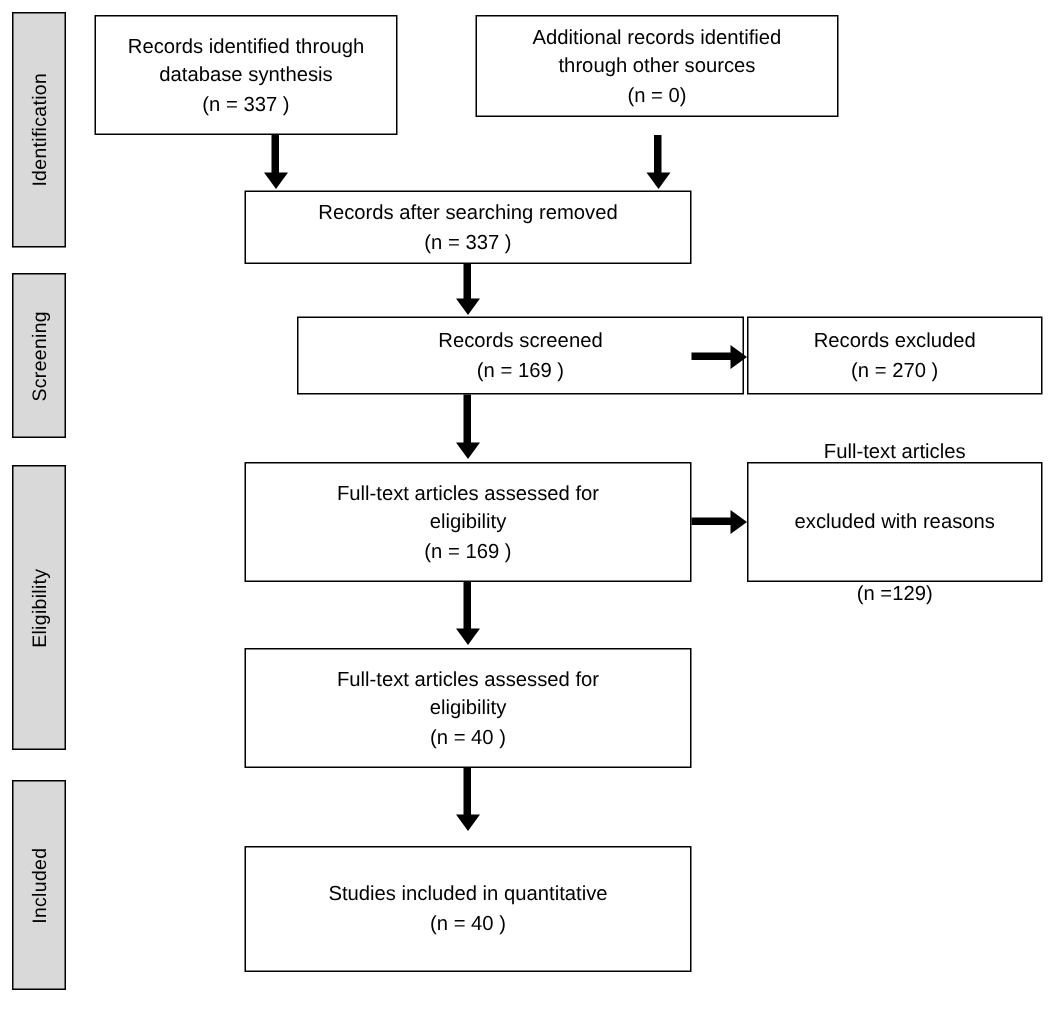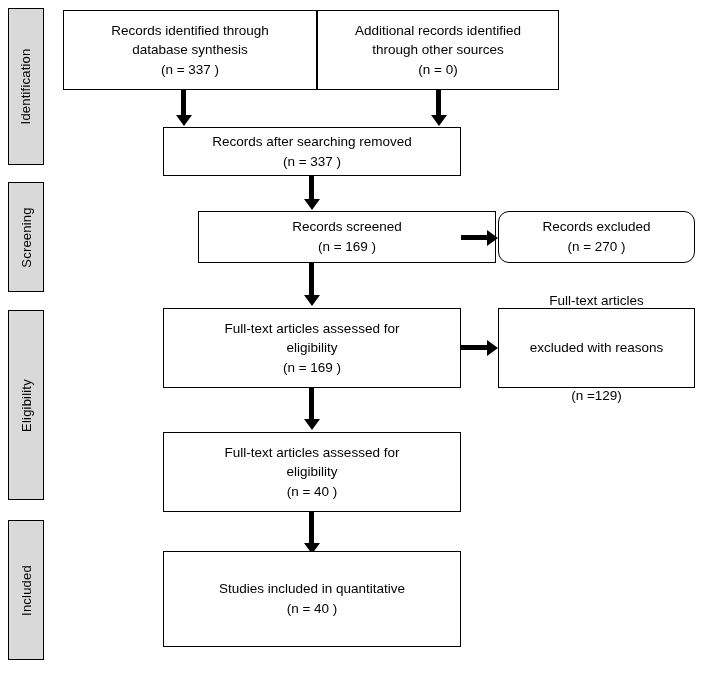--- a/index.html
+++ b/index.html
@@ -106,48 +106,48 @@
   </div>
 
   <div class="phase" style="left:8px; top:310px; width:36px; height:190px;">
     <span>Eligibility</span>
   </div>
 
   <div class="phase" style="left:8px; top:520px; width:36px; height:140px;">
     <span>Included</span>
   </div>
 
-  <div class="box" style="left:63px; top:10px; width:254px; height:80px;">
+  <div class="box" style="left:63px; top:10px; width:202px; height:80px;">
     <span class="line">Records identified through</span>
     <span class="line">database synthesis</span>
     <span class="line">(n = 337 )</span>
   </div>
 
-  <div class="box" style="left:317px; top:10px; width:242px; height:80px;">
+  <div class="box" style="left:317px; top:10px; width:242px; height:68px;">
     <span class="line">Additional records identified</span>
     <span class="line">through other sources</span>
     <span class="line">(n = 0)</span>
   </div>
 
   <div class="arrow-v" style="left:181px; top:90px; height:26px;"></div>
   <div class="arrow-v" style="left:436px; top:90px; height:26px;"></div>
 
   <div class="box" style="left:163px; top:127px; width:298px; height:49px;">
     <span class="line">Records after searching removed</span>
     <span class="line">(n = 337 )</span>
   </div>
 
   <div class="arrow-v" style="left:309px; top:176px; height:24px;"></div>
 
   <div class="box" style="left:163px; top:211px; width:298px; height:52px;margin-left:35px;">
     <span class="line">Records screened</span>
     <span class="line">(n = 169  )</span>
   </div>
 
-  <div class="box" style="left:498px; top:211px; width:197px; height:52px;border-radius:11px;">
+  <div class="box" style="left:498px; top:211px; width:197px; height:52px;">
     <span class="line">Records excluded</span>
     <span class="line">(n = 270 )</span>
   </div>
 
   <div class="arrow-h" style="left:461px; top:235px; width:27px;"></div>
 
   <div class="arrow-v" style="left:309px; top:263px; height:33px;"></div>
 
   <div class="box" style="left:163px; top:308px; width:298px; height:80px;">
     <span class="line">Full-text articles assessed for</span>
@@ -166,18 +166,18 @@
   <div class="arrow-v" style="left:309px; top:388px; height:32px;"></div>
 
   <div class="box" style="left:163px; top:432px; width:298px; height:80px;">
     <span class="line">Full-text articles assessed for</span>
     <span class="line">eligibility</span>
     <span class="line">(n = 40 )</span>
   </div>
 
   <div class="arrow-v" style="left:309px; top:512px; height:32px;"></div>
 
-  <div class="box" style="left:163px; top:551px; width:298px; height:96px;">
+  <div class="box" style="left:163px; top:564px; width:298px; height:84px;">
     <span class="line">Studies included in quantitative</span>
     <span class="line">(n = 40 )</span>
   </div>
 
 </div>
 
 </body></html>

